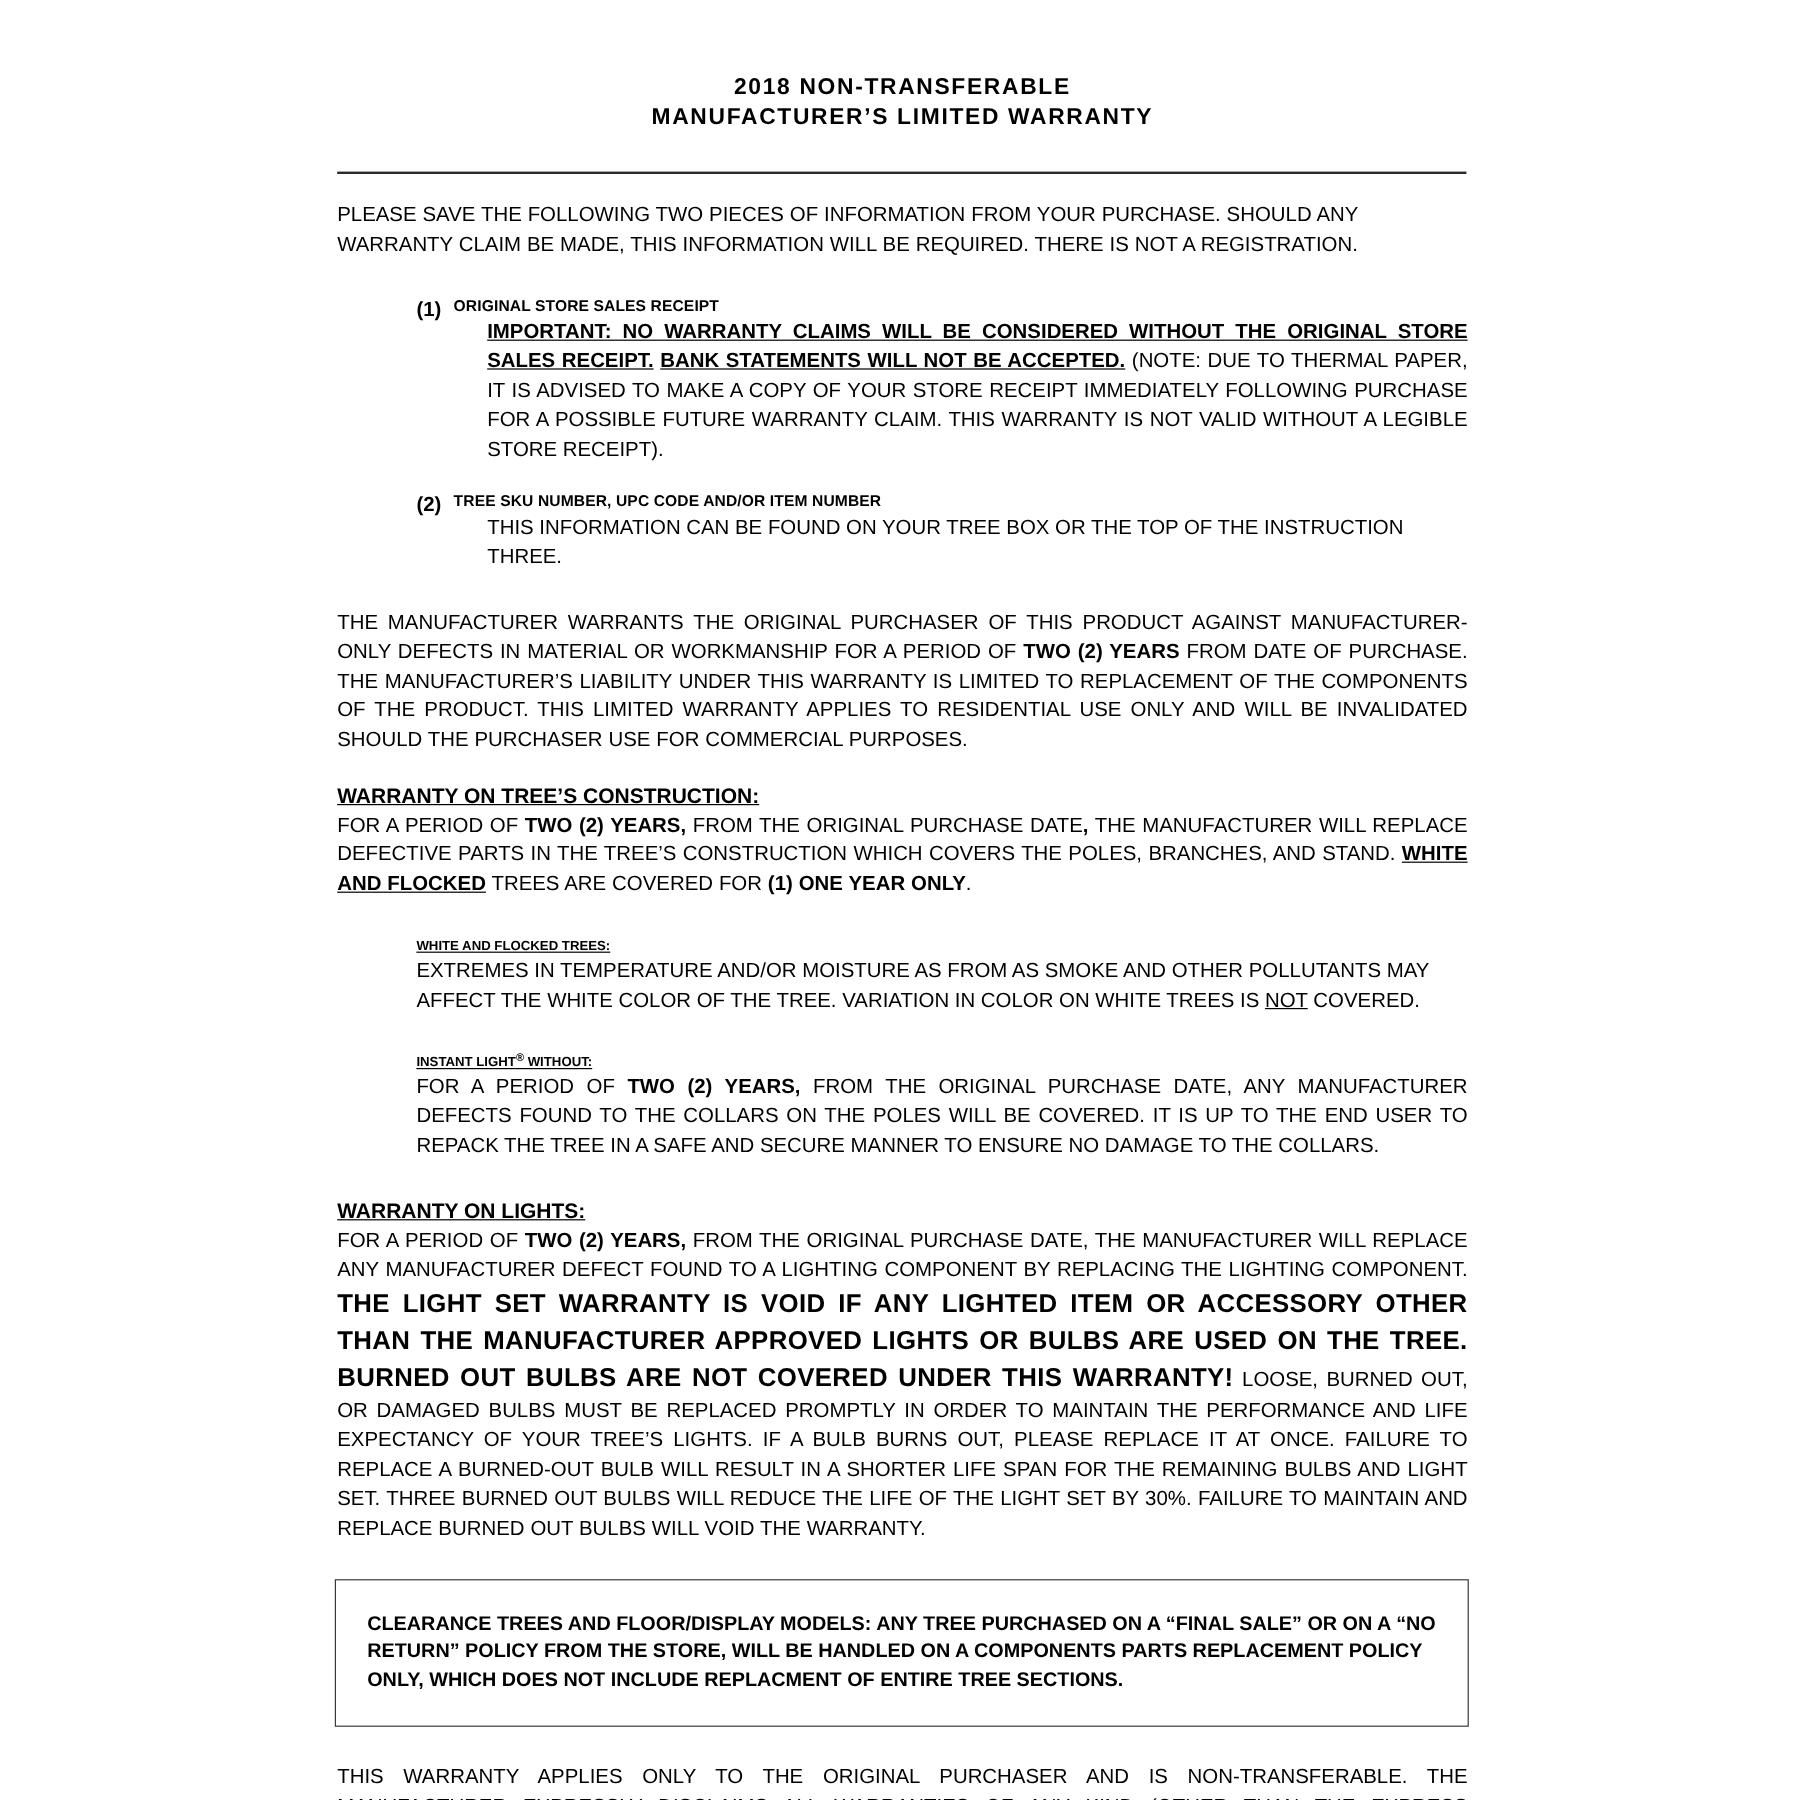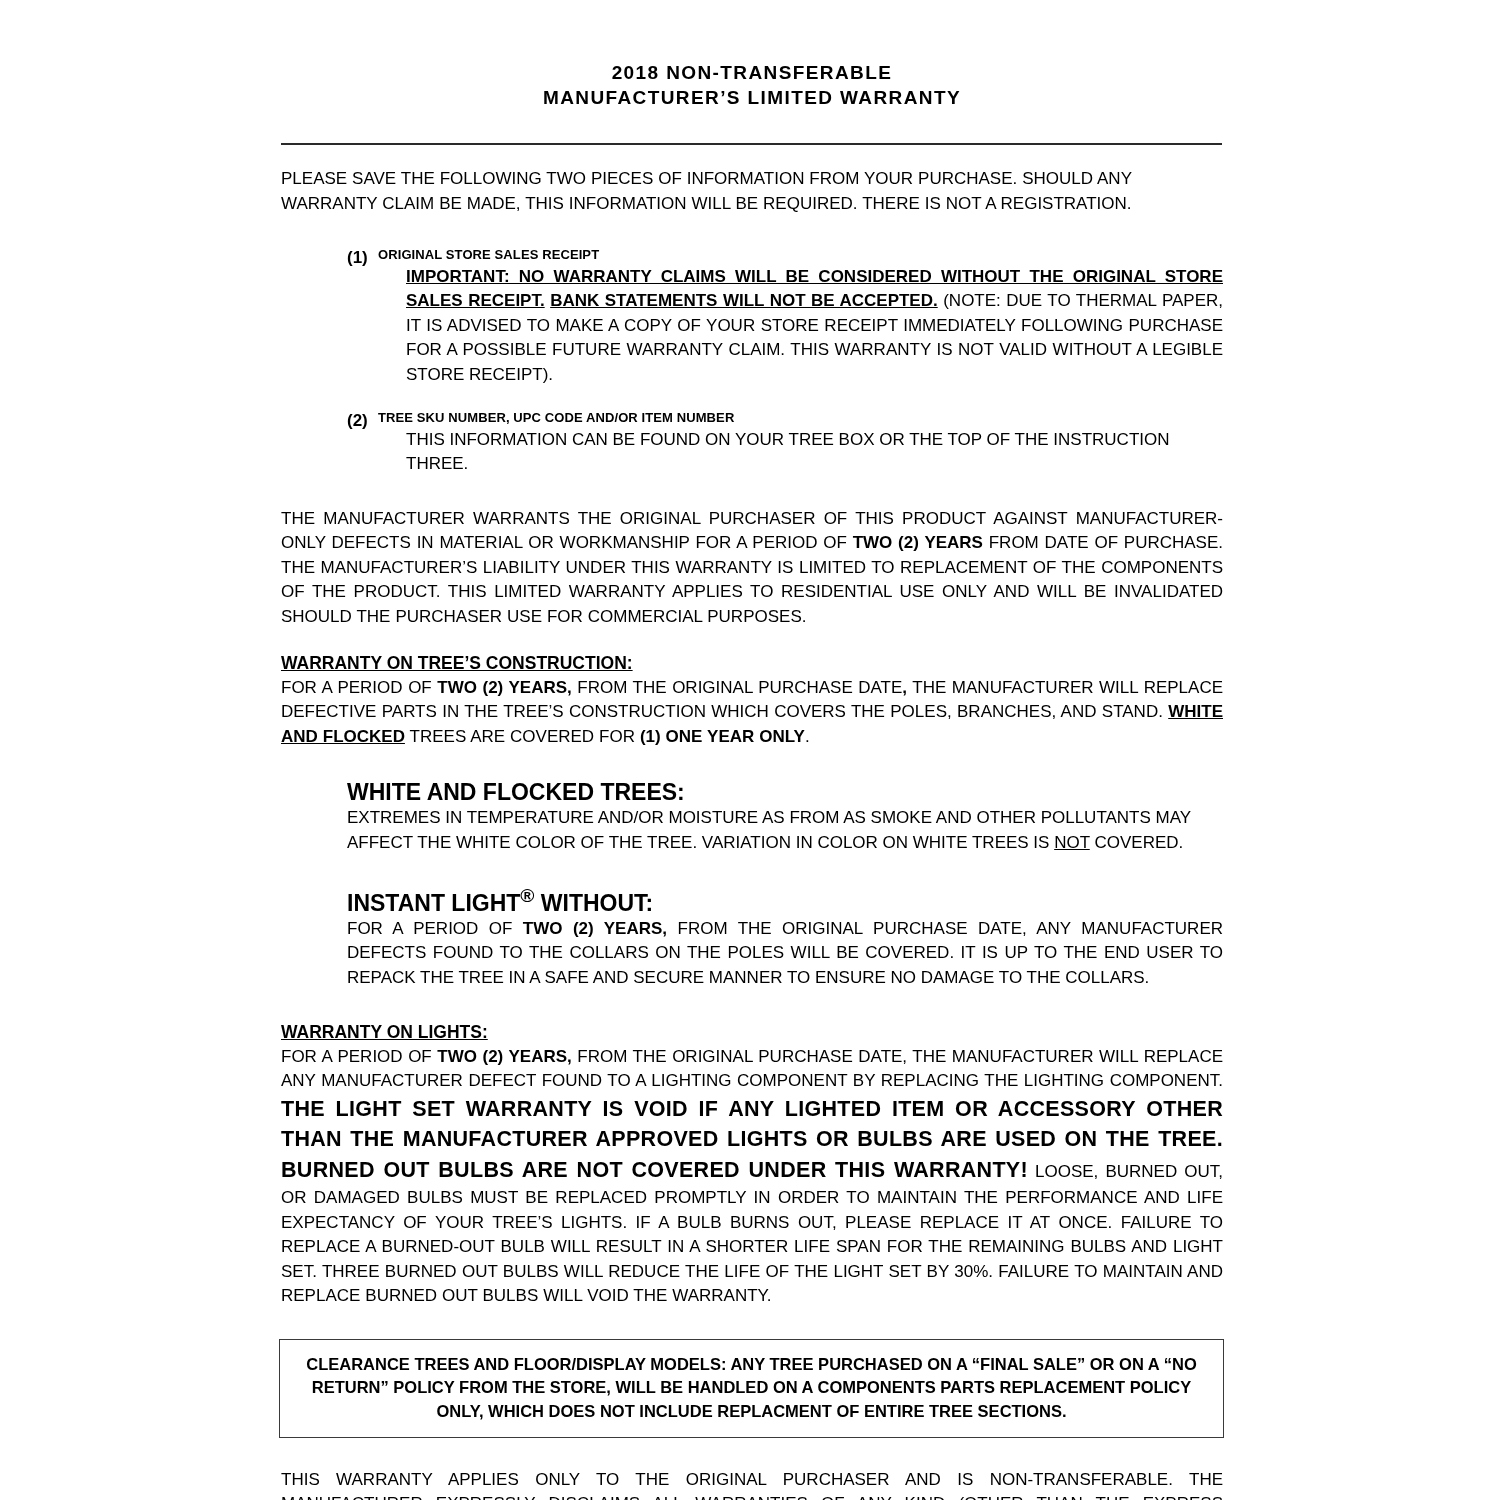--- a/index.html
+++ b/index.html
@@ -106,22 +106,23 @@
     line-height: 1.44;
     margin-left: 28px;
   }
   .numitem .item-body.nojust { text-align: left; }
 
   
   .subsec {
     padding-left: 66px;
   }
   .subsec .sub-head {
-    font-size: 23px;
-    font-weight: bold;
+    font-size: 11px;
+    font-weight: bold;
+    text-decoration: underline;
     display: inline-block;
     margin: 0;
   }
   .subsec .sub-body {
     font-size: 17px;
     line-height: 1.44;
     text-align: justify;
     margin: 0;
   }
   .subsec .sub-body.nojust { text-align: left; }
@@ -135,25 +136,25 @@
 
   
   .callout {
     border: 1.5px solid #3a3a3a;
     padding: 9px 10px 10px 10px;
     box-sizing: border-box;
     width: 945px;
     margin-left: -2px;
   }
   .callout p {
-    margin: 4px;
+    margin: 16px;
     font-size: 16.5px;
     font-weight: bold;
     line-height: 1.42;
-    text-align: center;
+    text-align: left;
   }
 </style>
 </head>
 <body>
 
 <div class="page">
   <div class="content">
 
     <h1 class="doc-title">
       <span class="line">2018 NON-TRANSFERABLE</span>

